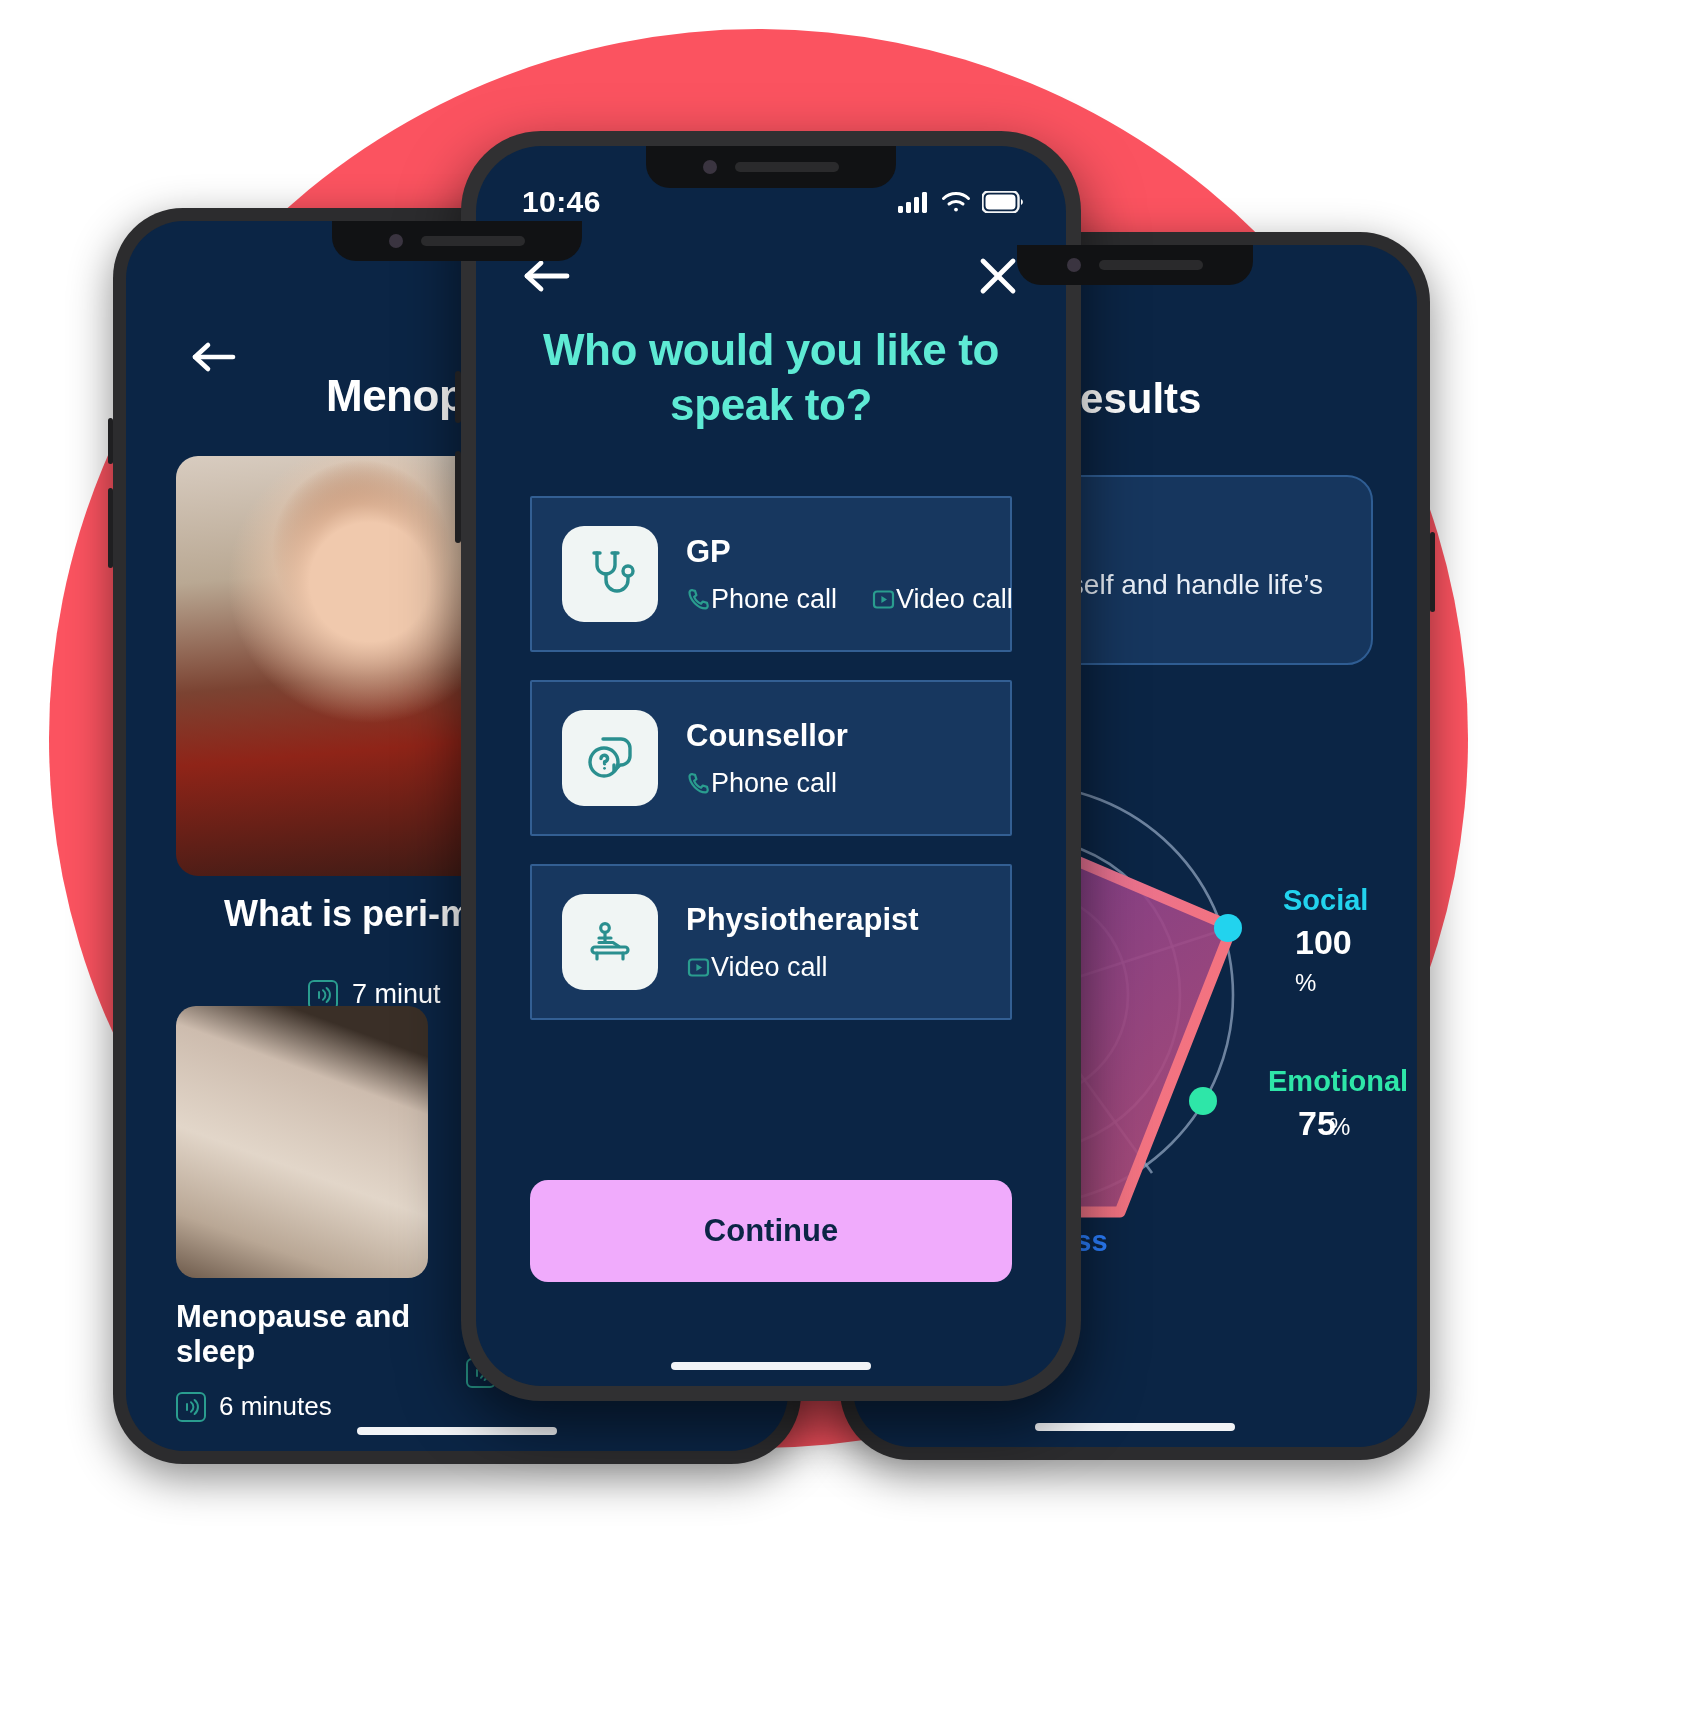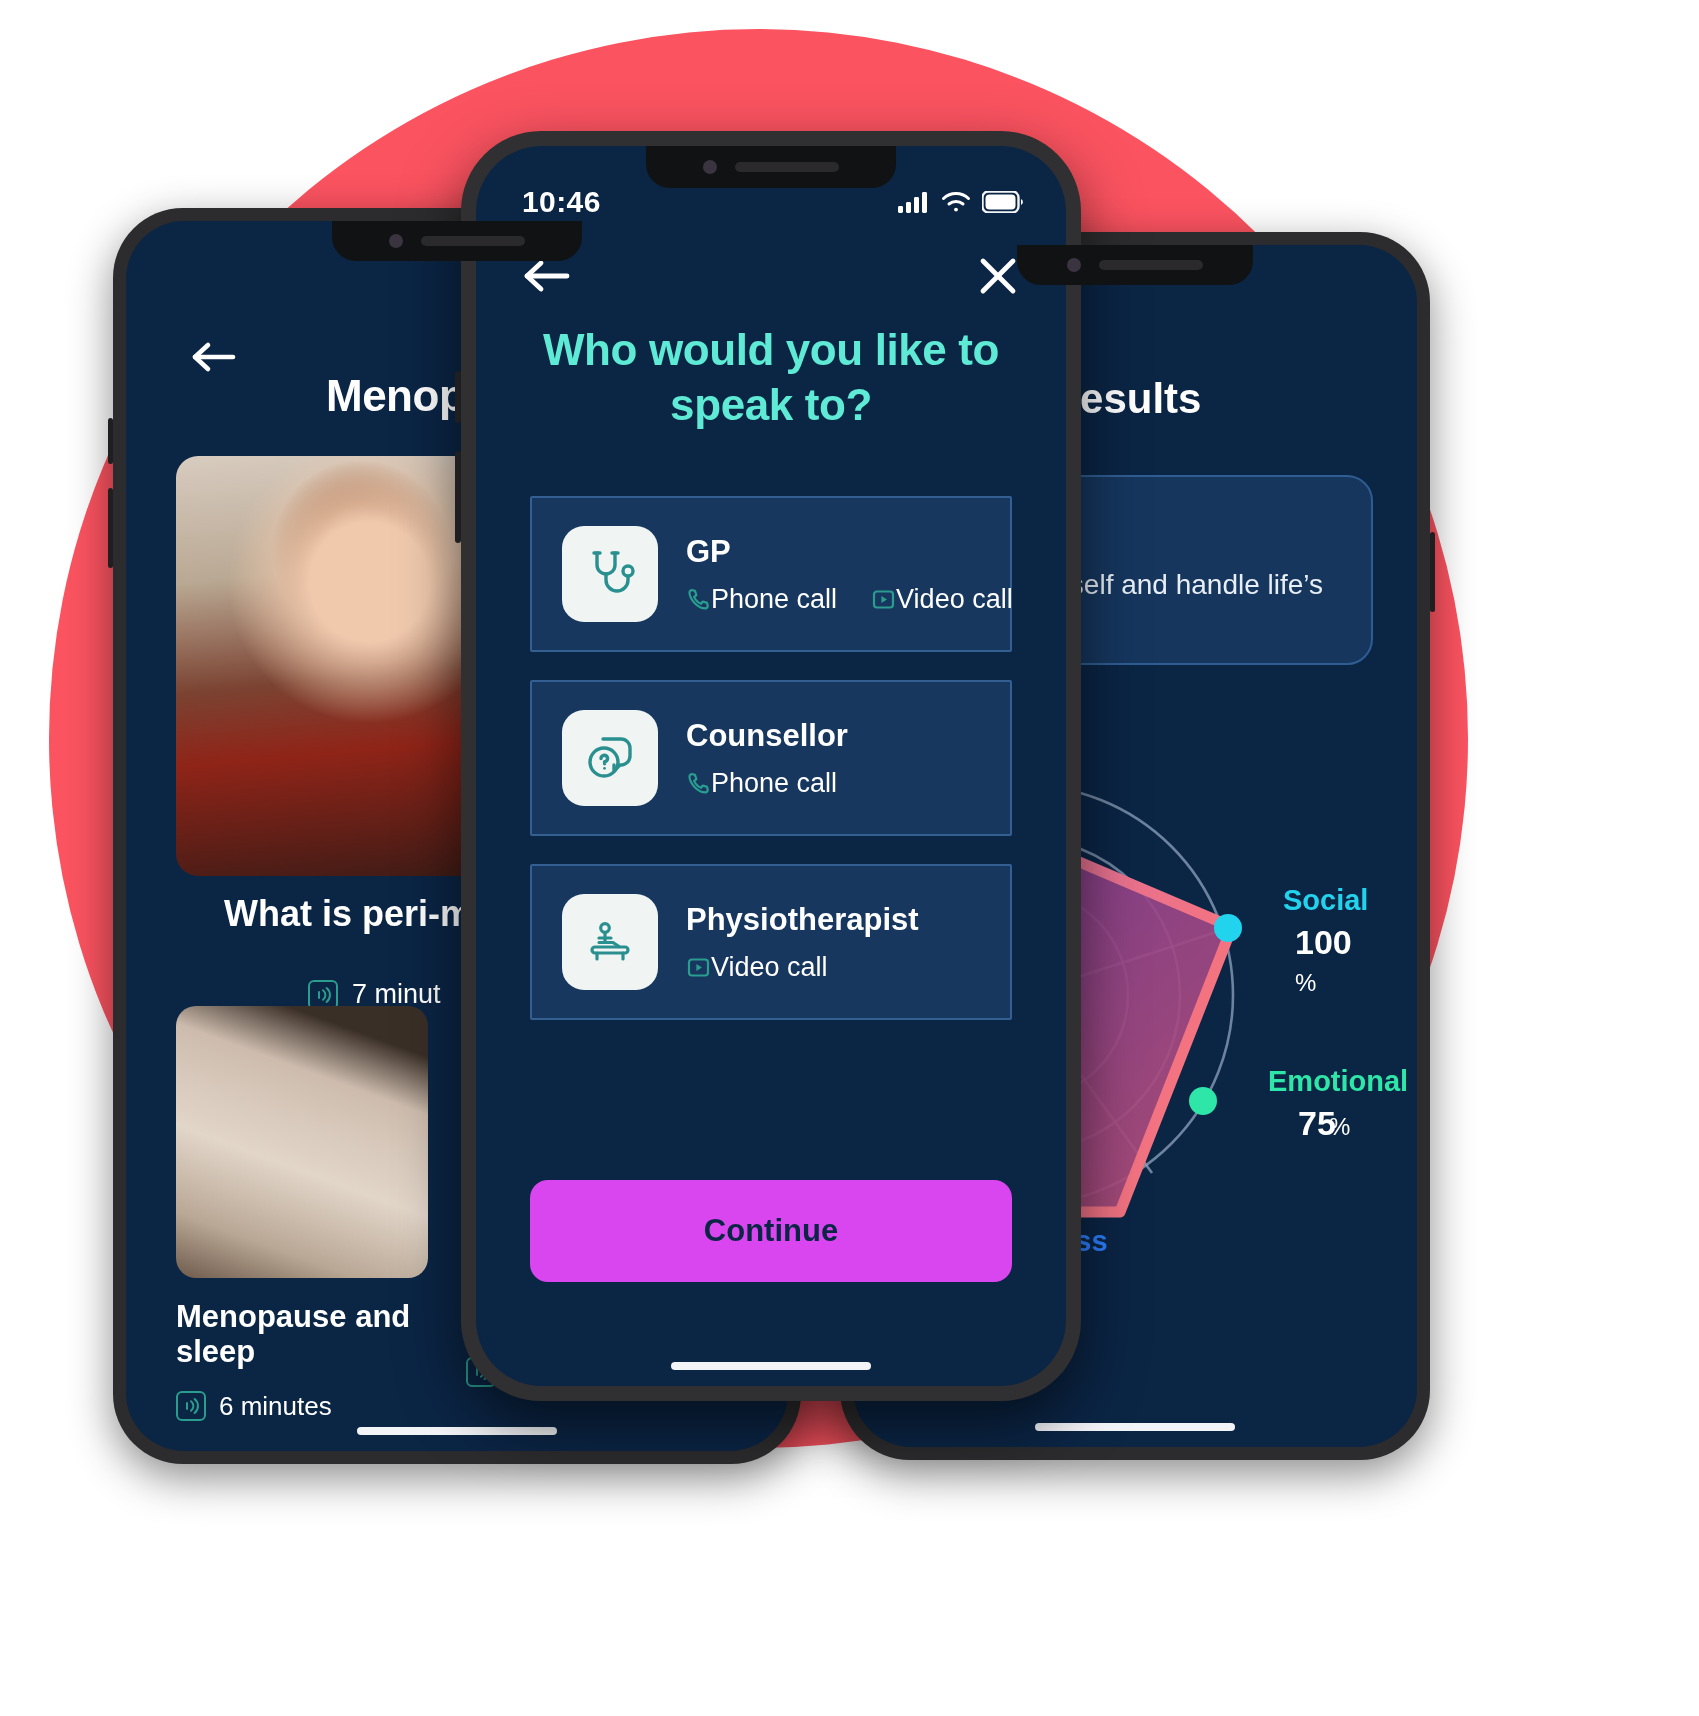--- a/index.html
+++ b/index.html
@@ -103,21 +103,21 @@
     color: #ffffff; font-size: 27px; white-space: nowrap; margin-top: 40px;
   }
 
   .lp-grid { position: absolute; left: 50px; top: 785px; display: flex; gap: 38px; }
   .lp-card { width: 252px; }
   .lp-card-img { width: 252px; height: 272px; border-radius: 20px; overflow: hidden; }
   .lp-card-title {
     margin-top: 22px; color: #fff; font-weight: 700; font-size: 31px; line-height: 1.12;
   }
   .lp-card-dur {
-    margin-top: 22px; display: flex; align-items: flex-start; gap: 13px;
+    margin-top: 22px; display: flex; align-items: flex-end; gap: 13px;
     color: #fff; font-size: 26px; white-space: nowrap;
   }
 
   
   .audio-chip {
     width: 30px; height: 30px; flex: 0 0 30px;
     border: 2.5px solid #2a9d8f; border-radius: 6px;
     display: flex; align-items: center; justify-content: center;
   }
   .audio-chip svg { width: 18px; height: 18px; display: block; }
@@ -197,21 +197,21 @@
   .opt-icon svg { width: 54px; height: 54px; display: block; }
   .opt-body { flex: 1 1 auto; min-width: 0; }
   .opt-title { color: #fff; font-weight: 700; font-size: 31px; }
   .opt-modes { margin-top: 14px; display: flex; align-items: center; gap: 34px; }
   .opt-mode { display: flex; align-items: center; color: #ffffff; font-size: 27px; white-space: nowrap; }
   .opt-mode svg { width: 25px; height: 25px; display: block; flex: 0 0 25px; }
 
   .cp-continue {
     position: absolute; left: 54px; right: 54px; bottom: 104px;
     height: 102px; border-radius: 18px;
-    background: #d946ef; border: none;
+    background: #f0abfc; border: none;
     color: #0b2545; font-weight: 700; font-size: 31px;
     font-family: "Liberation Sans", sans-serif;
     cursor: pointer;
   }
 
   
   .ph-woman {
     width: 100%; height: 100%;
     background:
       radial-gradient(circle at 46% 30%, #f0c9ad 0 16%, rgba(240,201,173,0) 38%),

